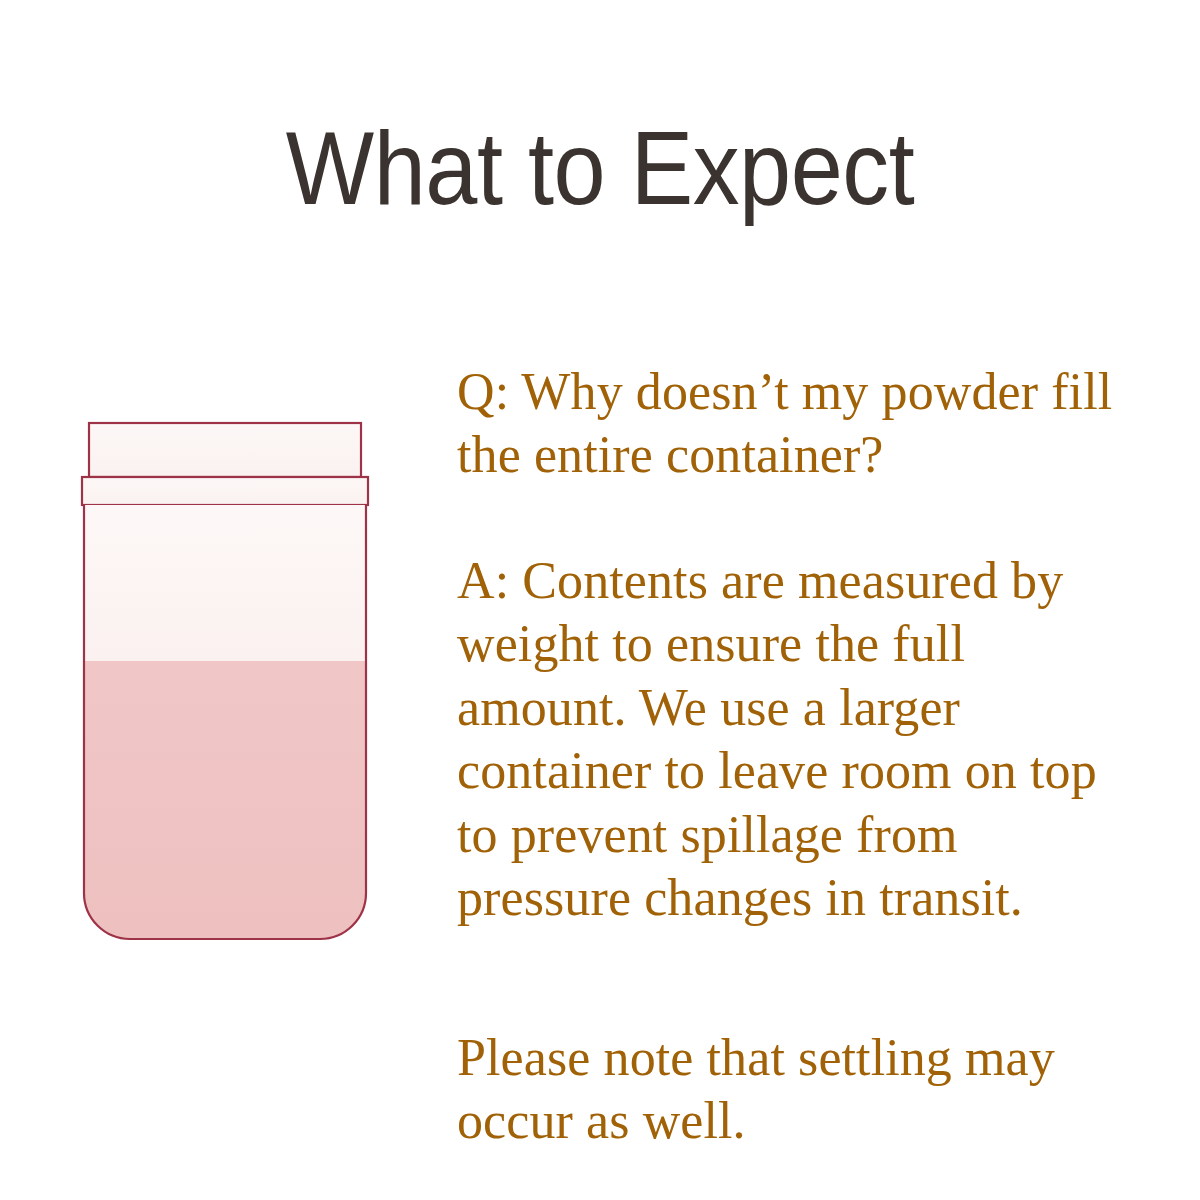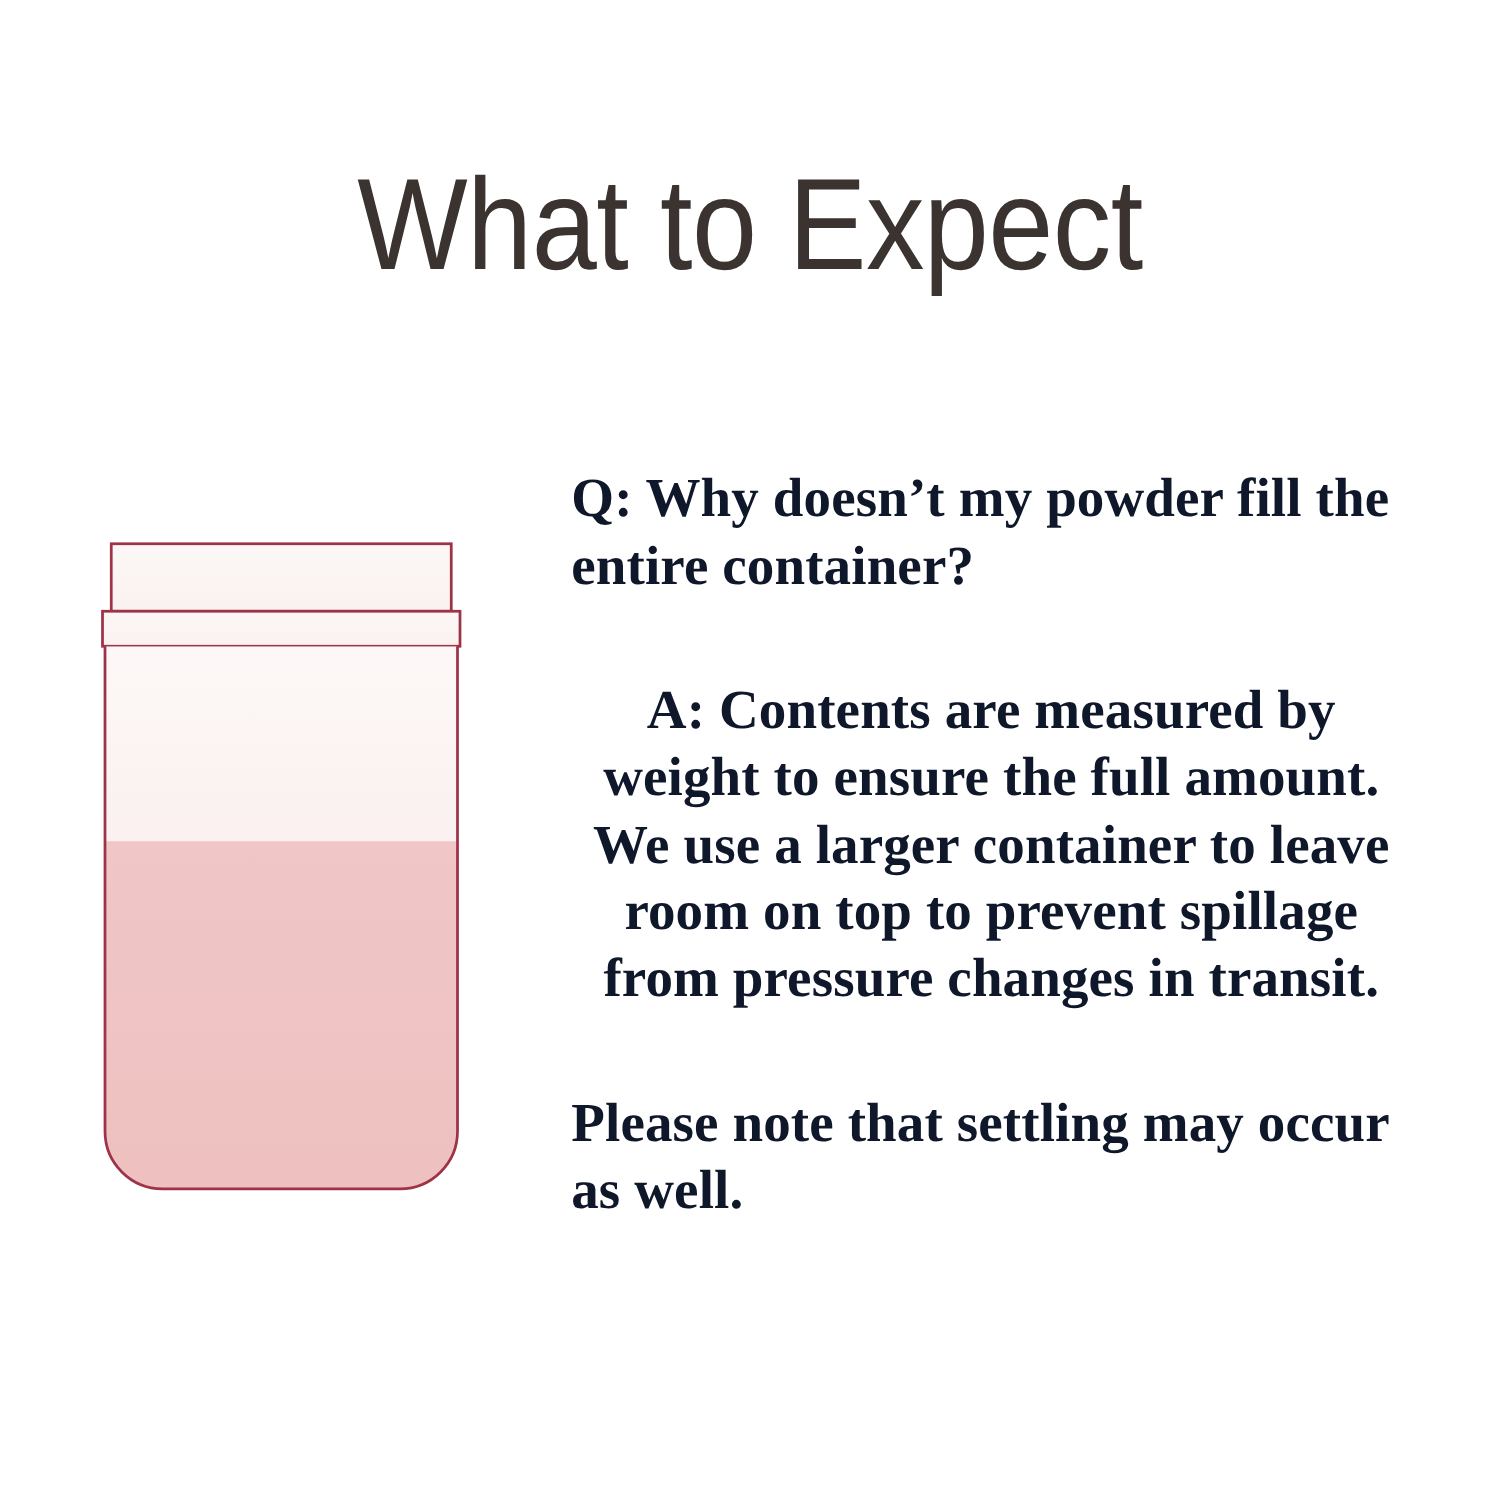--- a/index.html
+++ b/index.html
@@ -11,21 +11,21 @@
     height: 1200px;
     background: #ffffff;
     font-family: "Liberation Serif", "DejaVu Serif", serif;
     overflow: hidden;
     position: relative;
   }
 
   #page {
     position: absolute;
     left: 0;
-    top: 12px;
+    top: 0;
     width: 1200px;
     height: 920px;
     background: #ffffff;
   }
 
   
   #title {
     position: absolute;
     left: 0;
     top: 112px;
@@ -59,30 +59,29 @@
 
   
   #faq-column {
     position: absolute;
     left: 457px;
     top: 360px;
     width: 672px;
   }
   .faq-block {
     font-family: "Liberation Serif", "DejaVu Serif", serif;
-    font-size: 44px;
+    font-size: 52px;
     line-height: 1.22;
-    color: #0f172a;
+    color: #a16207;
     letter-spacing: 0.1px;
     margin: 0;
     white-space: pre-line;
-    font-weight: bold;
   }
   #faq-question { margin-bottom: 62px; }
-  #faq-answer   { margin-bottom: 62px; text-align: center; }
+  #faq-answer   { margin-bottom: 96px; }
   #faq-note     { margin-bottom: 4px; }
 </style>
 </head>
 <body>
 
 <div id="page">
 
   <div id="title">What to Expect</div>
 
   <div id="jar-figure">

